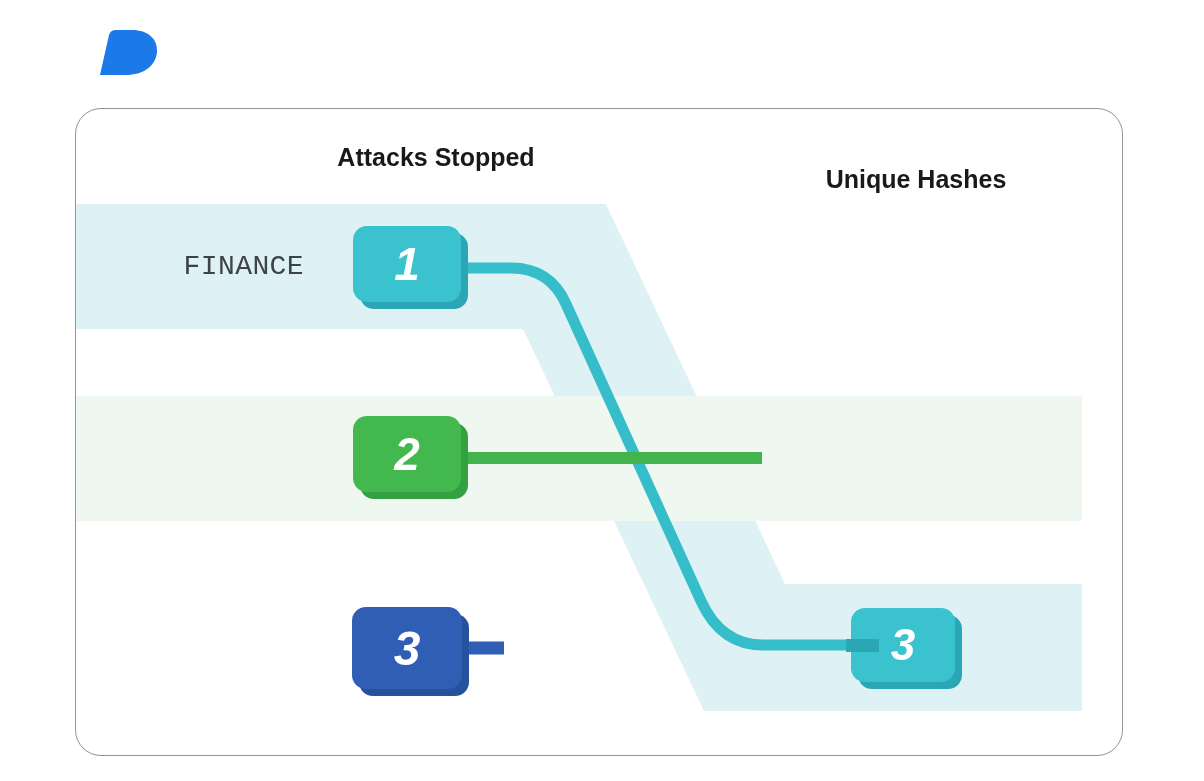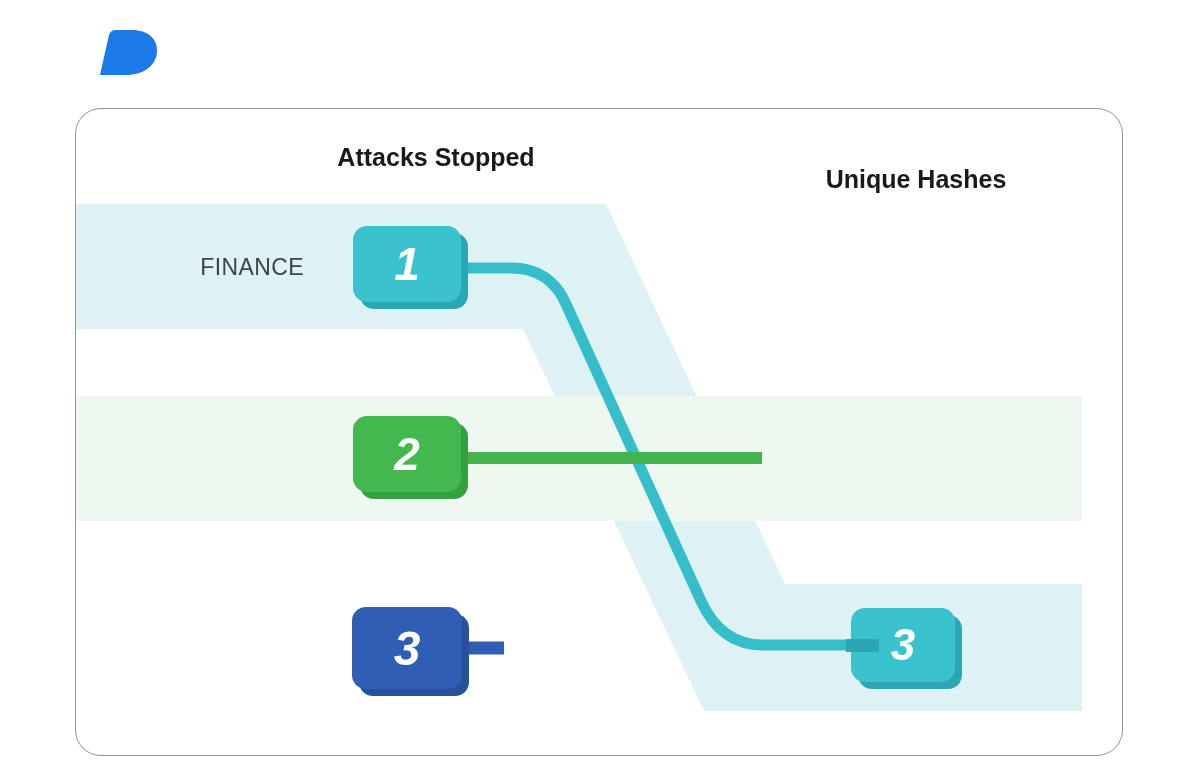--- a/index.html
+++ b/index.html
@@ -33,22 +33,22 @@
   .col-header {
     position: absolute; top: 34px; height: 28px; line-height: 28px;
     transform: translateX(-50%);
     font-size: 25px; font-weight: bold; color: #17191b; white-space: nowrap;
     z-index: 2;
   }
   .col-header.left  { left: 316px; margin-left: 44px; }
   .col-header.right { left: 840px; margin-top: 22px; }
   .row-label {
     position: absolute; right: 818px; height: 30px; line-height: 30px;
-    font-size: 23px; font-weight: 400; letter-spacing: 0.4px;
-    color: #3e4347; white-space: nowrap; text-align: right; z-index: 2;
+    font-size: 28px; font-weight: 400; letter-spacing: 0.4px;
+    color: #3e4347; white-space: nowrap; text-align: right; z-index: 2; font-family: Liberation Mono, monospace;
   }
   .row-label.finance    { top: 143px; }
   .row-label.healthcare { top: 333px; }
   .row-label.government { top: 524px; }
   
   .badge {
     position: absolute; z-index: 2;
     border-radius: 14px;
     display: flex; align-items: center; justify-content: center;
     color: #ffffff; font-weight: bold; font-style: italic; font-size: 46px;

